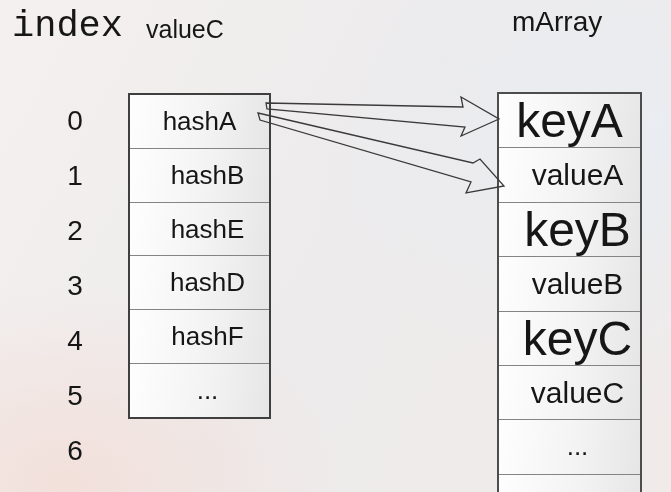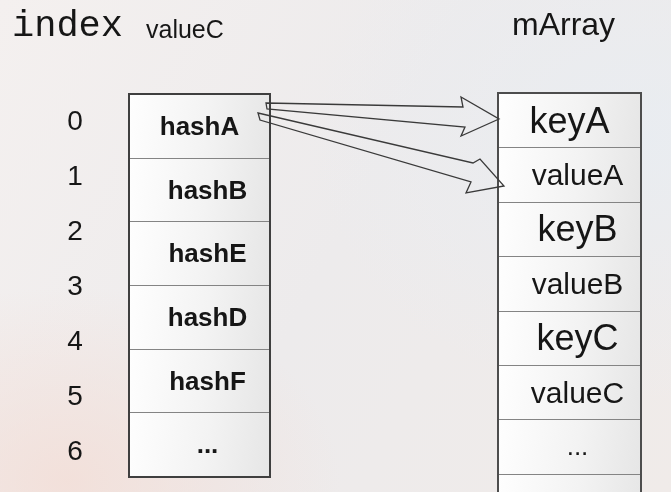--- a/index.html
+++ b/index.html
@@ -12,54 +12,53 @@
     font-family: "Liberation Sans", sans-serif;
     color: #161616;
     background:
       radial-gradient(ellipse 420px 300px at 10% 98%, rgba(243,222,215,0.85), rgba(243,222,215,0) 65%),
       radial-gradient(ellipse 480px 380px at 96% 28%, rgba(231,237,243,0.75), rgba(231,237,243,0) 70%),
       linear-gradient(118deg, #f4f0ef 0%, #edebec 50%, #f0ebe9 100%);
   }
   .hdr { position: absolute; white-space: nowrap; line-height: 1.1; }
   .hdr-index  { left: 12px;   top: 6px;  font-size: 37px; font-family: Liberation Mono, monospace; }
   .hdr-hashes { left: 146px; top: 16px; font-size: 25px; }
-  .hdr-array  { left: 512px; top: 7px;  font-size: 32px; }
+  .hdr-array  { left: 512px; top: 7px;  font-size: 28px; }
 
   .index-col {
     position: absolute; left: 40px; top: 93px;
     width: 70px; height: 385px;
     display: flex; flex-direction: column;
   }
   .index-col .idx {
     flex: 1; display: flex; align-items: center; justify-content: center;
     font-size: 28px;
   }
 
   .table {
     position: absolute;
     display: flex; flex-direction: column;
     box-sizing: border-box;
   }
   .table-hashes {
-    left: 128px; top: 93px; width: 143px; height: 385px;
+    left: 128px; top: 93px; width: 143px; height: 326px;
     border: 2px solid #3f3f3f;
-    font-weight: bold;
   }
   .table-array {
     left: 497px; top: 92px; width: 145px; height: 438px;
     border: 2px solid #4d4d4d;
   }
   .cell {
     flex: 1; display: flex; align-items: center; justify-content: center;
     background: linear-gradient(98deg, #fefefe 0%, #f3f3f3 55%, #e6e6e6 100%);
     overflow: hidden; white-space: nowrap;
   }
   .cell + .cell { border-top: 1px solid #848484; padding-left: 16px; }
   .cell.hash  { font-size: 26px; }
-  .cell.key   { font-size: 36px; }
+  .cell.key   { font-size: 48px; }
   .cell.value { font-size: 30px; }
   .cell.dots  { font-size: 26px; }
 
   .arrow-layer {
     position: absolute; left: 0; top: 0;
     width: 671px; height: 492px;
     pointer-events: none;
   }
   .arrow-layer polygon {
     fill: none;

